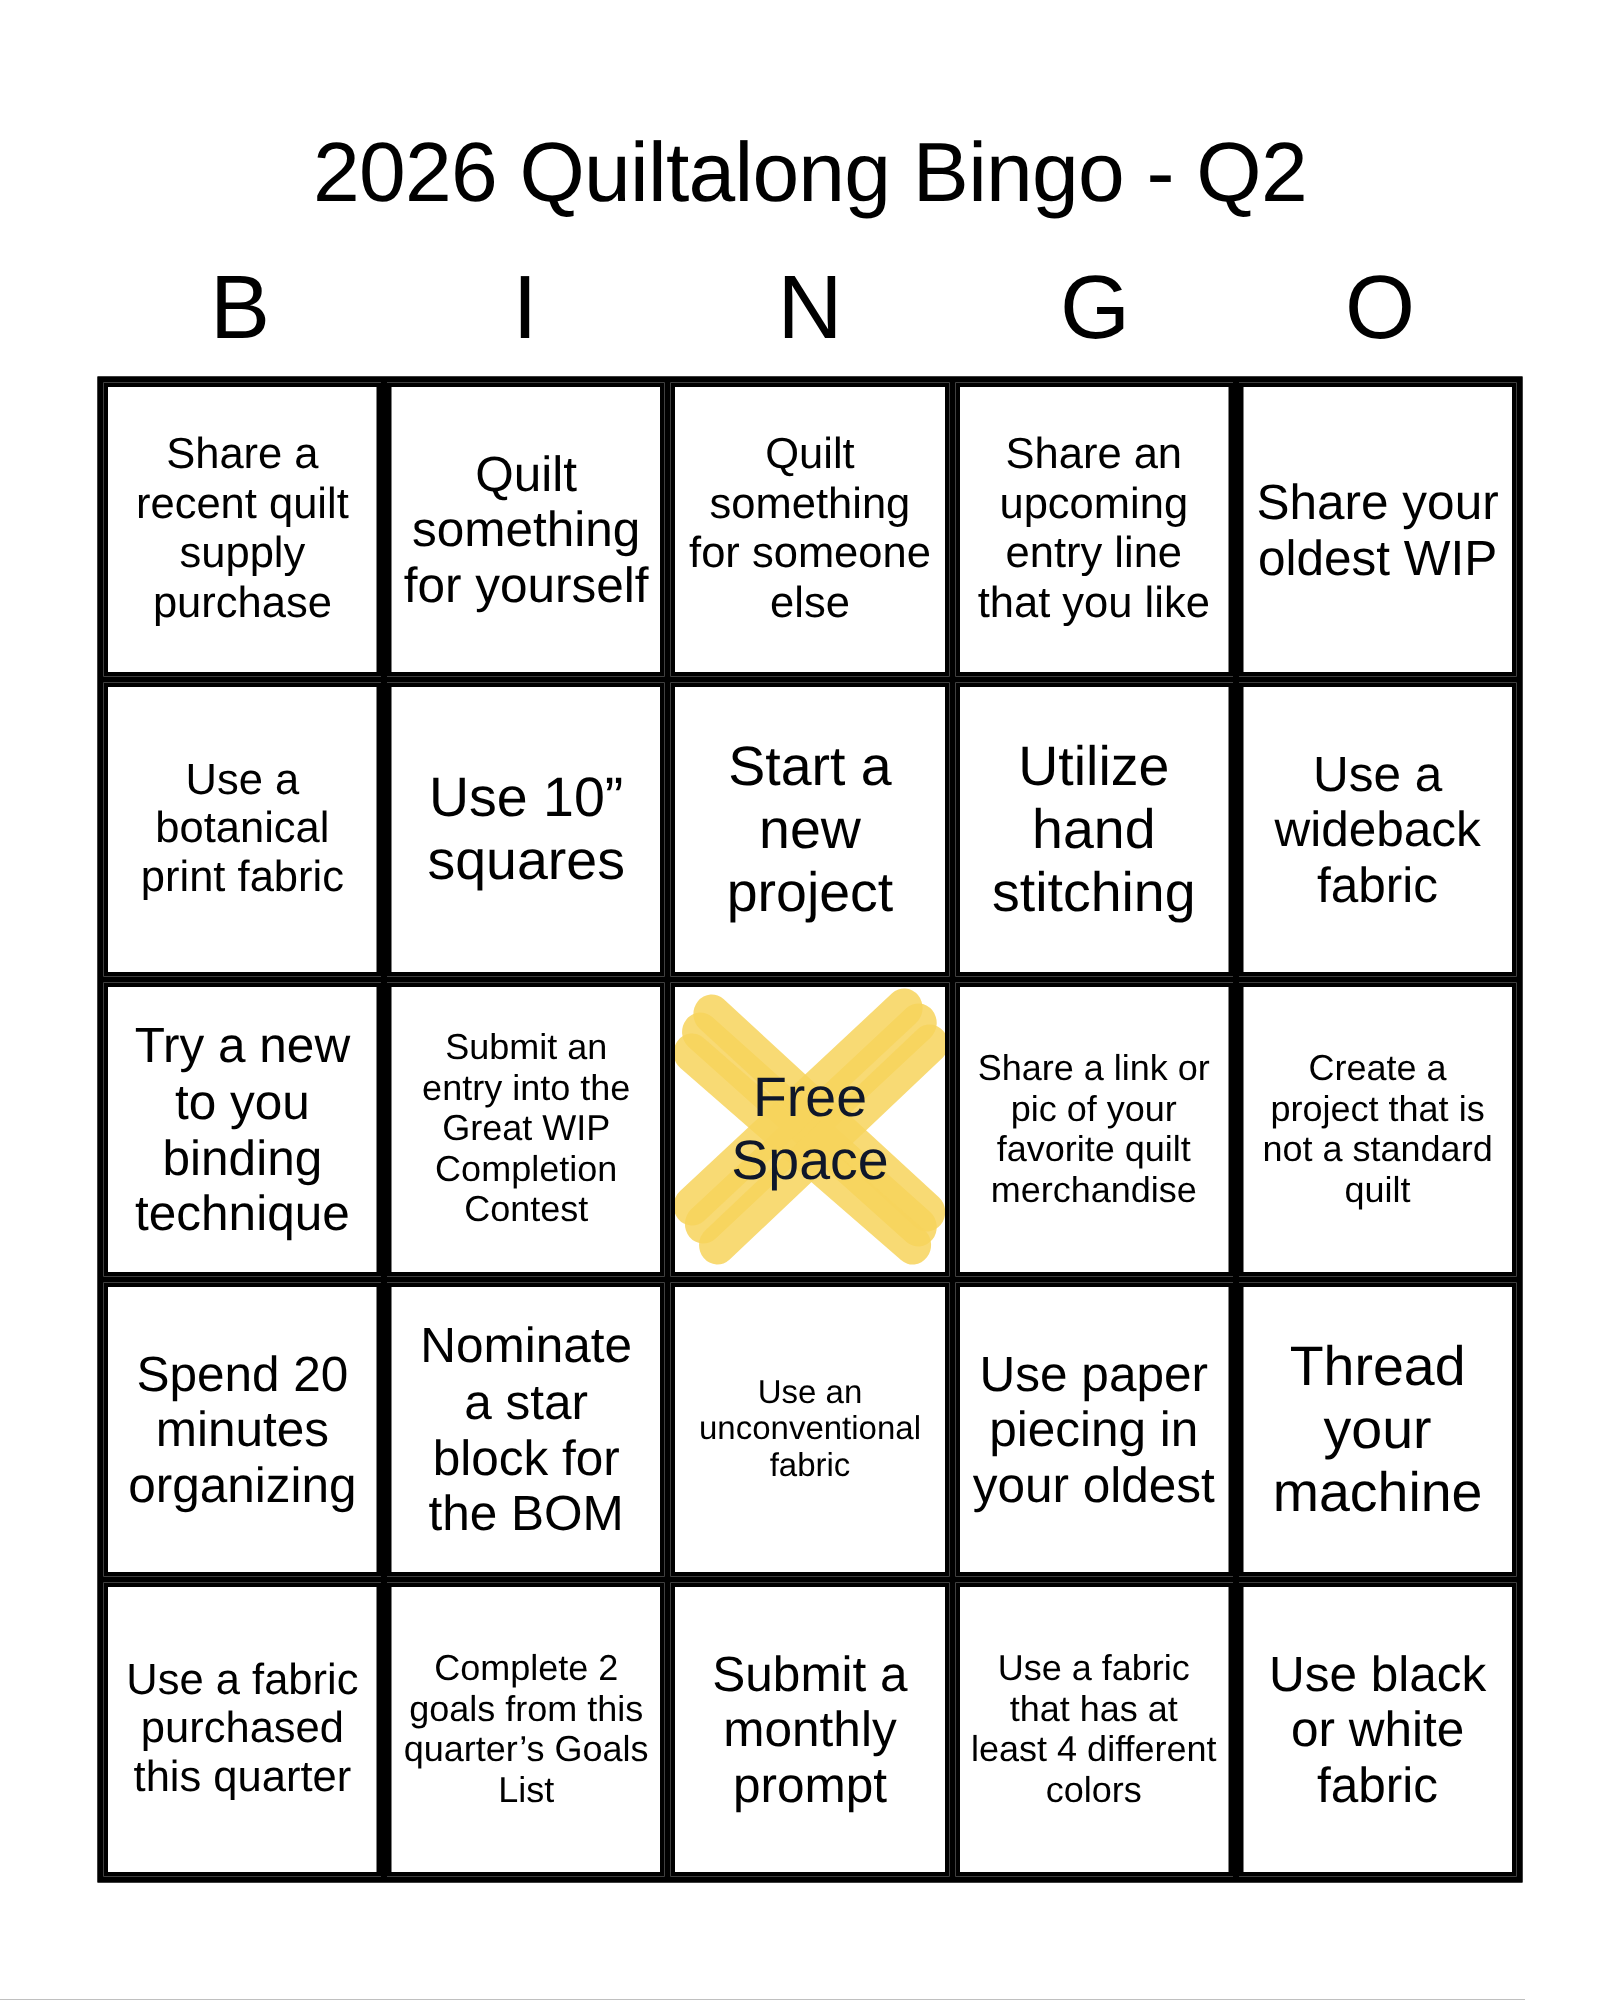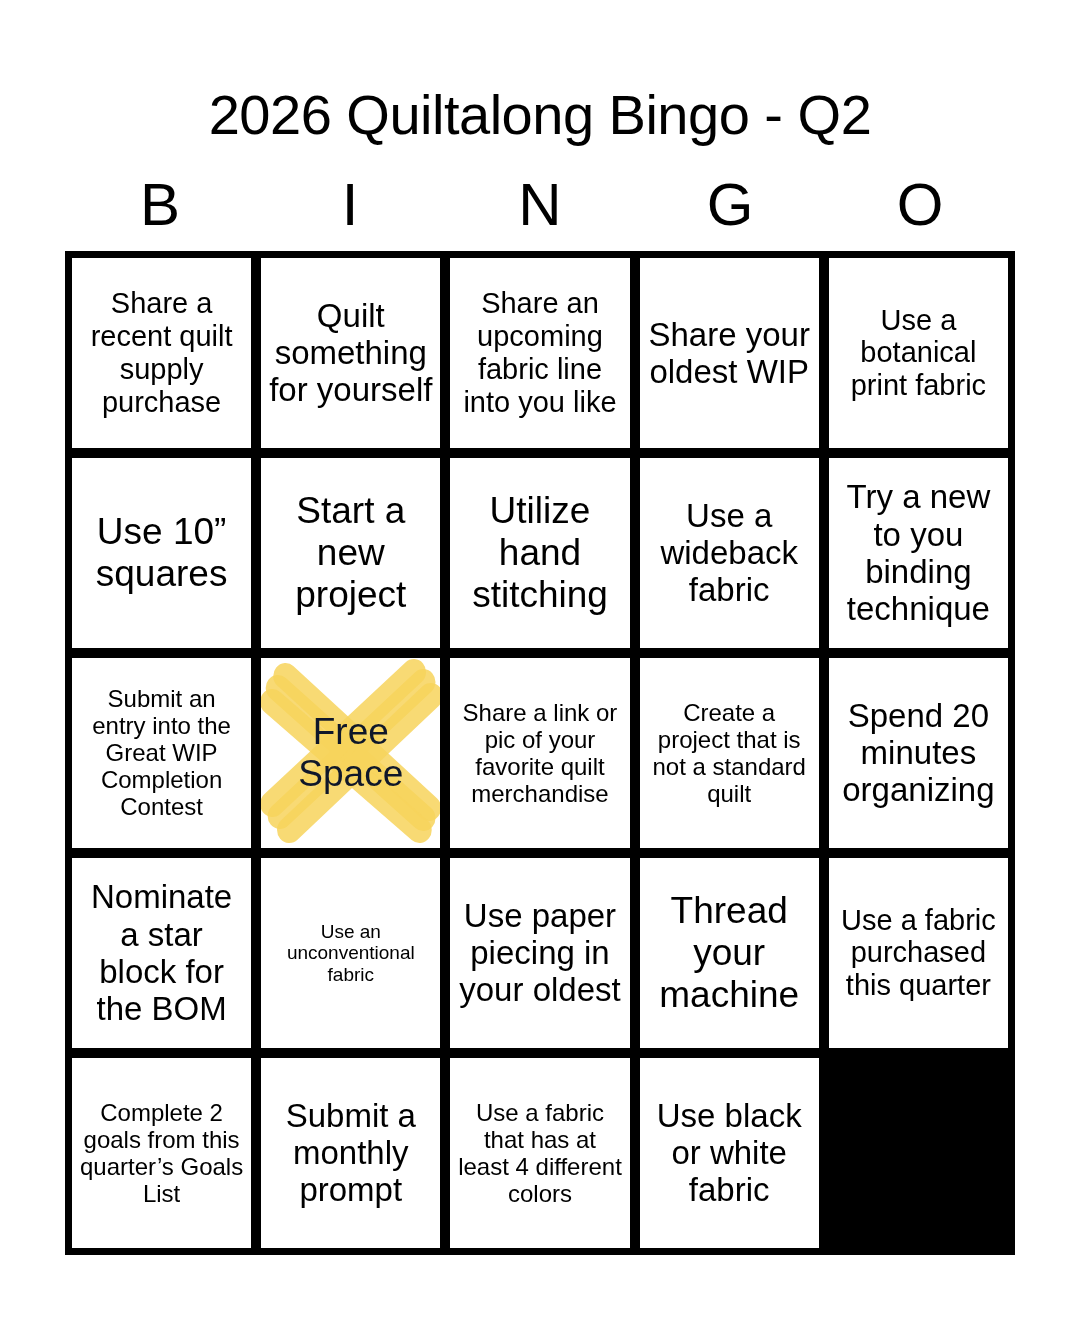--- a/index.html
+++ b/index.html
@@ -68,21 +68,21 @@
   .cell-text {
     width: 100%;
     line-height: 1.13;
     font-weight: 400;
   }
   
   .fs-xl .cell-text { font-size: 37px; }
   .fs-lg .cell-text { font-size: 33px; }
   .fs-md .cell-text { font-size: 29px; }
   .fs-sm .cell-text { font-size: 24px; }
-  .fs-xs .cell-text { font-size: 19px; }
+  .fs-xs .cell-text { font-size: 22px; }
 
   
   .free .cell-text {
     font-size: 37px;
     color: #0f172a;
     position: relative;
     z-index: 2;
   }
   .free {
     position: relative;
@@ -111,21 +111,24 @@
   </div>
 
   <div class="grid" id="bingo-grid">
       <div class="cell fs-md">
         <span class="cell-text">Share a recent quilt supply purchase</span>
       </div>
       <div class="cell fs-lg">
         <span class="cell-text">Quilt something for yourself</span>
       </div>
       <div class="cell fs-md">
-        <span class="cell-text">Share an upcoming fabric line into you like</span>
+        <span class="cell-text">Quilt something for someone else</span>
+      </div>
+      <div class="cell fs-md">
+        <span class="cell-text">Share an upcoming entry line that you like</span>
       </div>
       <div class="cell fs-lg">
         <span class="cell-text">Share your oldest WIP</span>
       </div>
       <div class="cell fs-md">
         <span class="cell-text">Use a botanical print fabric</span>
       </div>
       <div class="cell fs-xl">
         <span class="cell-text">Use 10” squares</span>
       </div>

